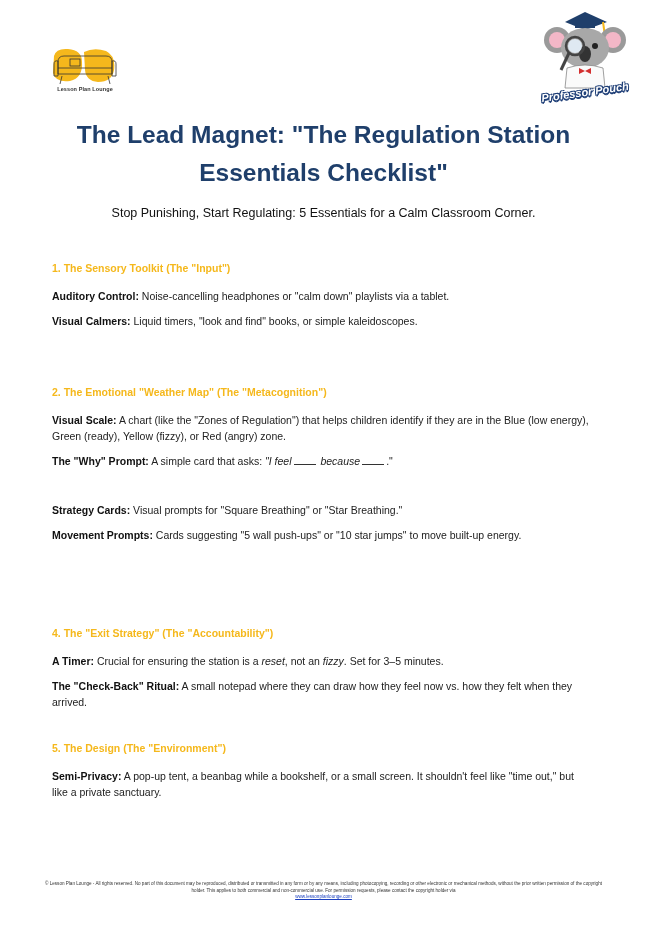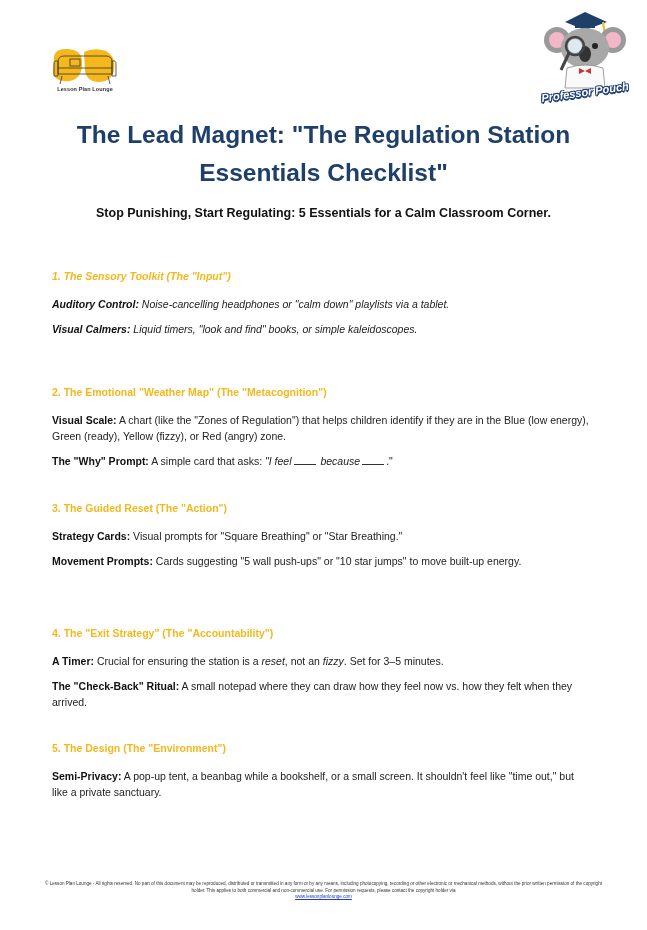--- a/index.html
+++ b/index.html
@@ -3,21 +3,21 @@
 <meta charset="utf-8">
 <style>
   html, body { margin:0; padding:0; background:#ffffff; }
   body { width:647px; height:930px; position:relative; overflow:hidden; font-family:"Liberation Sans", sans-serif; color:#111; }
   .logo-left { position:absolute; left:50px; top:48px; width:70px; height:50px; }
   .logo-left .caption { position:absolute; left:0; top:38px; width:70px; text-align:center; font-size:5.5px; font-weight:bold; color:#333; letter-spacing:0.1px; }
   .logo-right { position:absolute; left:535px; top:8px; width:100px; height:100px; }
   .logo-right .caption { position:absolute; left:4px; top:78px; width:92px; text-align:center; font-size:11px; font-weight:bold; color:#ffffff; font-style:italic;
       text-shadow: -1px -1px 0 #1f3f77, 1px -1px 0 #1f3f77, -1px 1px 0 #1f3f77, 1px 1px 0 #1f3f77, 0 2px 0 #1f3f77; transform:rotate(-8deg); }
   .title { position:absolute; left:0; top:116px; width:647px; text-align:center; font-size:24.5px; line-height:38px; font-weight:bold; color:#1f3f6b; }
-  .subtitle { position:absolute; left:0; top:206px; width:647px; text-align:center; font-size:12.5px; font-weight:bold; color:#111; }
+  .subtitle { position:absolute; left:0; top:206px; width:647px; text-align:center; font-size:12.5px; font-weight:normal; color:#111; }
   .section { position:absolute; left:52px; width:540px; }
   .sec-head { font-size:10.5px; font-weight:bold; color:#f5b81c; margin:0 0 14px 0; }
   .item { font-size:10.5px; line-height:16px; color:#222; margin:0 0 9px 0; }
   .item b { color:#111; }
   .blank { display:inline-block; width:22px; border-bottom:1px solid #333; height:9px; vertical-align:baseline; margin:0 2px; }
   .footer { position:absolute; left:40px; top:881px; width:567px; text-align:center; font-size:4.6px; line-height:6.5px; color:#333; }
   .footer a { color:#1a3fbf; text-decoration:underline; }
 </style>
 </head>
 <body>
@@ -61,34 +61,33 @@
   <div class="caption">Professor Pouch</div>
 </div>
 
 <div class="title">
   <div>The Lead Magnet: "The Regulation Station</div>
   <div>Essentials Checklist"</div>
 </div>
 
 <div class="subtitle">Stop Punishing, Start Regulating: 5 Essentials for a Calm Classroom Corner.</div>
 
-<div class="section" style="top:270px;font-style:italic;">
+<div class="section" style="top:262px;">
   <div class="sec-head">1. The Sensory Toolkit (The "Input")</div>
   <div class="item"><b>Auditory Control:</b><span> Noise-cancelling headphones or "calm down" playlists via a tablet.</span></div>
   <div class="item"><b>Visual Calmers:</b><span> Liquid timers, "look and find" books, or simple kaleidoscopes.</span></div>
 </div>
 
 <div class="section" style="top:386px;">
   <div class="sec-head">2. The Emotional "Weather Map" (The "Metacognition")</div>
   <div class="item"><b>Visual Scale:</b><span> A chart (like the "Zones of Regulation") that helps children identify if they are in the Blue (low energy), Green (ready), Yellow (fizzy), or Red (angry) zone.</span></div>
   <div class="item"><b>The "Why" Prompt:</b><span> A simple card that asks: </span><i>"I feel</i><span class="blank"></span> <i>because</i><span class="blank"></span><span>."</span></div>
 </div>
 
 <div class="section" style="top:502px;">
-  <div class="sec-head">3. The Guided Reset (The "Action")</div>
   <div class="item"><b>Strategy Cards:</b><span> Visual prompts for "Square Breathing" or "Star Breathing."</span></div>
   <div class="item"><b>Movement Prompts:</b><span> Cards suggesting "5 wall push-ups" or "10 star jumps" to move built-up energy.</span></div>
 </div>
 
 <div class="section" style="top:627px;">
   <div class="sec-head">4. The "Exit Strategy" (The "Accountability")</div>
   <div class="item"><b>A Timer:</b><span> Crucial for ensuring the station is a </span><i>reset</i><span>, not an </span><i>fizzy</i><span>. Set for 3–5 minutes.</span></div>
   <div class="item"><b>The "Check-Back" Ritual:</b><span> A small notepad where they can draw how they feel now vs. how they felt when they arrived.</span></div>
 </div>
 

